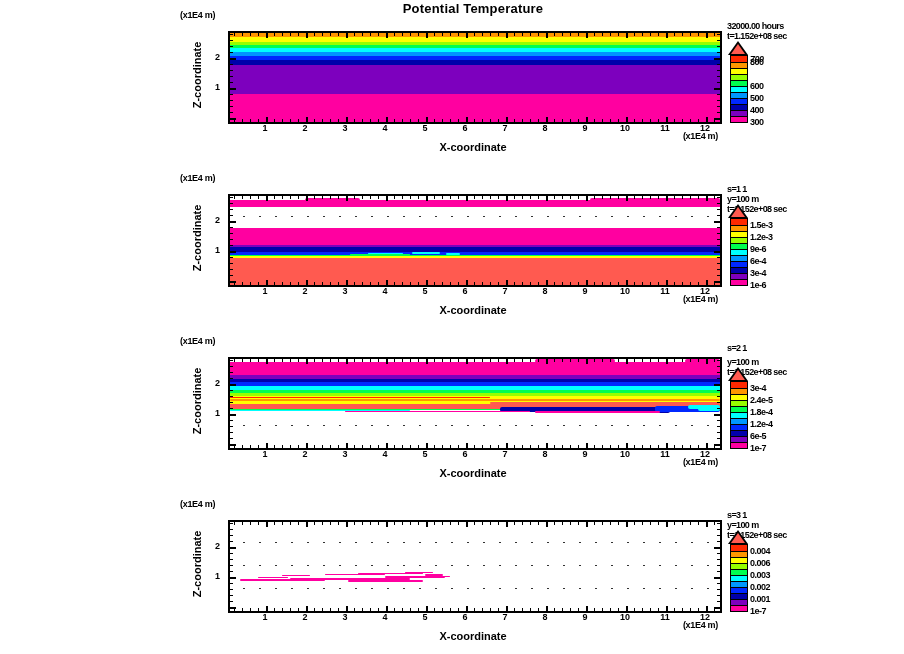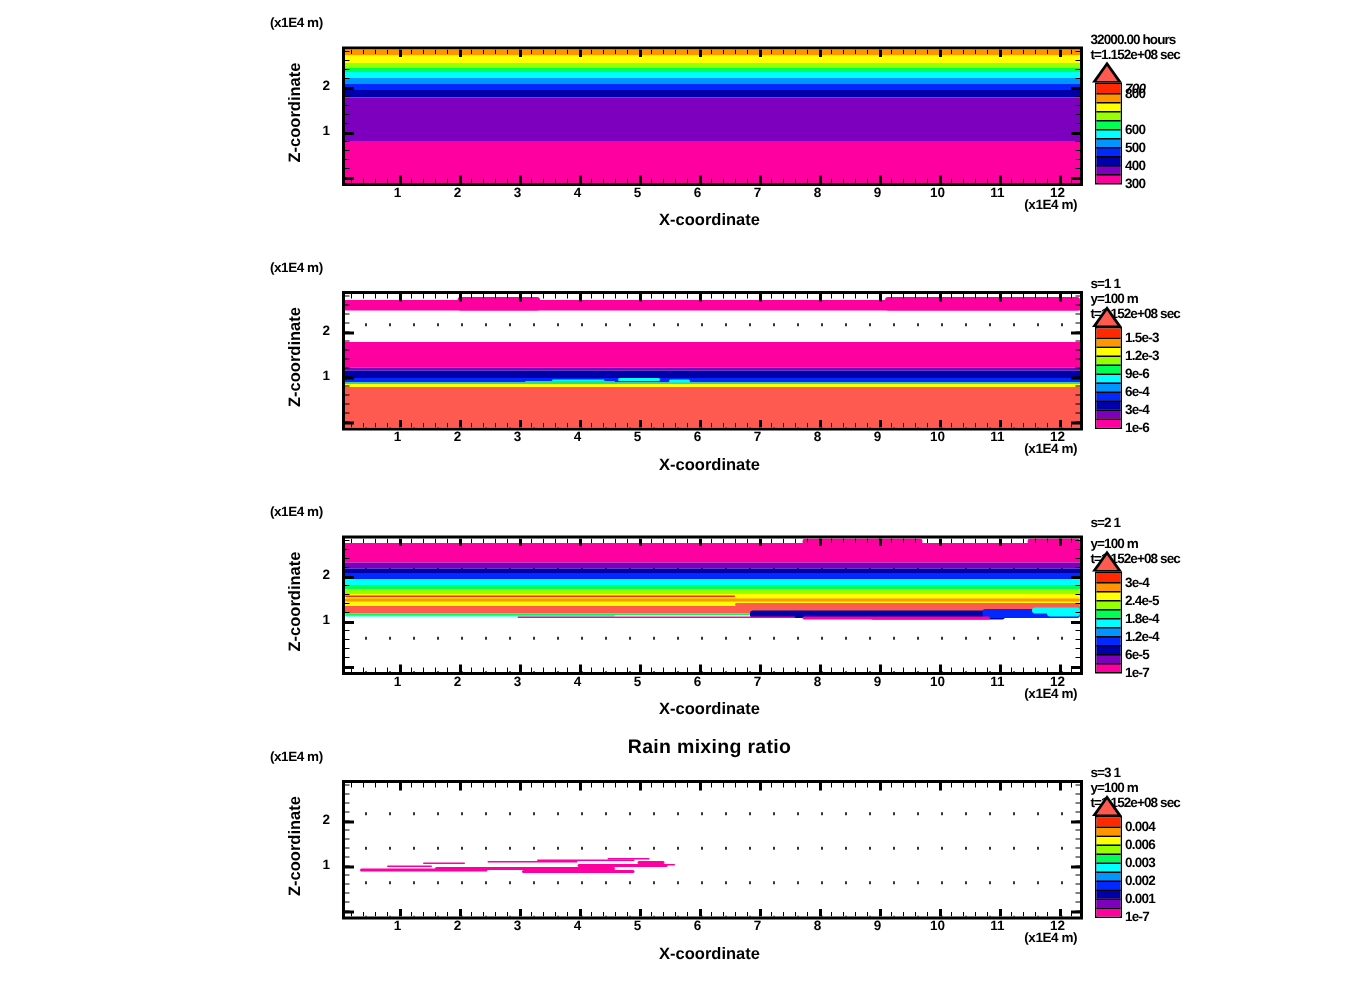--- a/index.html
+++ b/index.html
@@ -36,20 +36,21 @@
   .cbcell:first-child{border-top:none;}
   .cblabel{position:absolute;left:750px;width:64px;font-size:9px;letter-spacing:-0.5px;}
   .arrow-outline{position:absolute;left:728px;top:41px;width:0;height:0;border-left:10px solid transparent;border-right:10px solid transparent;border-bottom:14px solid #000;}
   .arrow-fill{position:absolute;left:730.5px;top:44px;width:0;height:0;border-left:7.5px solid transparent;border-right:7.5px solid transparent;border-bottom:10.5px solid #FF6450;}
 </style>
 </head>
 <body>
 
 <div id="figure">
     <div class="panel" style="top: 0px;">
+      <div class="title">Potential Temperature</div>
       <div class="yunit">(x1E4 m)</div>
       <div class="ylabel">Z-coordinate</div>
       <div class="ytick" style="top: 52px;">2</div>
       <div class="ytick" style="top: 82px;">1</div>
       <div class="plot">
         <div class="band" style="top: 0px; height: 4px; background: rgb(255, 150, 0);"></div>
         <div class="band" style="top: 4px; height: 5px; background: rgb(255, 255, 0);"></div>
         <div class="band" style="top: 9px; height: 3px; background: rgb(150, 255, 0);"></div>
         <div class="band" style="top: 12px; height: 3px; background: rgb(0, 255, 80);"></div>
         <div class="band" style="top: 15px; height: 4px; background: rgb(0, 255, 255);"></div>
@@ -244,21 +245,20 @@
         <div class="cbcell" style="background: rgb(255, 0, 160);"></div>
       </div>
       <div class="cblabel" style="top: 57px;">3e-4</div>
       <div class="cblabel" style="top: 69px;">2.4e-5</div>
       <div class="cblabel" style="top: 81px;">1.8e-4</div>
       <div class="cblabel" style="top: 93px;">1.2e-4</div>
       <div class="cblabel" style="top: 105px;">6e-5</div>
       <div class="cblabel" style="top: 117px;">1e-7</div>
     </div>
     <div class="panel" style="top: 489px;">
-      <div class="title">Rain mixing ratio</div>
       <div class="yunit">(x1E4 m)</div>
       <div class="ylabel">Z-coordinate</div>
       <div class="ytick" style="top: 52px;">2</div>
       <div class="ytick" style="top: 82px;">1</div>
       <div class="plot dots">
         <div class="patch" style="left: 10px; top: 57px; width: 85px; height: 1.6px; background: rgb(255, 0, 160);"></div>
         <div class="patch" style="left: 28px; top: 54.5px; width: 30px; height: 1.8px; background: rgb(255, 0, 160);"></div>
         <div class="patch" style="left: 52px; top: 52.5px; width: 28px; height: 1.6px; background: rgb(255, 0, 160);"></div>
         <div class="patch" style="left: 60px; top: 55.5px; width: 120px; height: 2px; background: rgb(255, 0, 160);"></div>
         <div class="patch" style="left: 95px; top: 51.5px; width: 60px; height: 1.8px; background: rgb(255, 0, 160);"></div>

